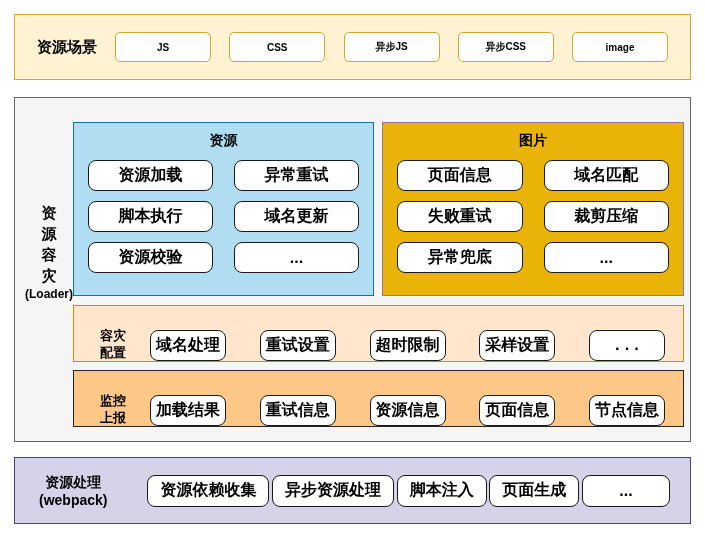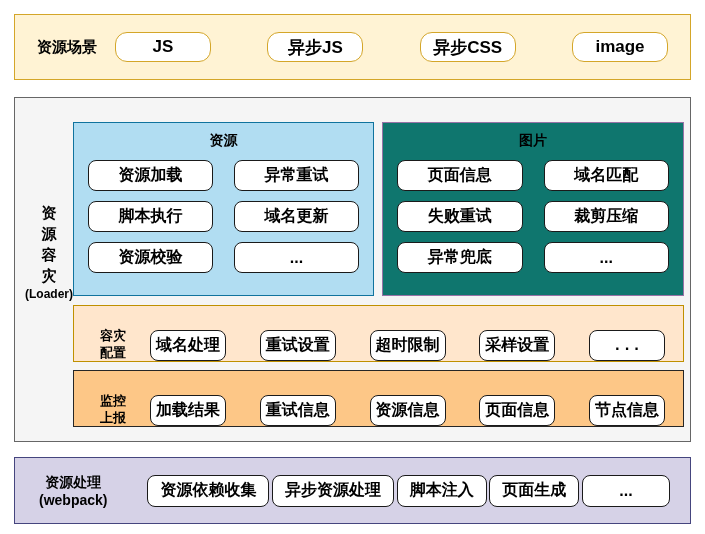--- a/index.html
+++ b/index.html
@@ -6,34 +6,34 @@
   html,body { width:705px; height:534px; background:#ffffff;
     font-family:"Liberation Sans","DejaVu Sans",sans-serif; color:#000; }
   .band { position:absolute; border:1px solid; }
 
   
   .scenario { left:14px; top:14px; width:677px; height:66px;
     background:#FFF3D4; border-color:#D4A629; display:flex; align-items:center; }
   .scenario-label { font-size:15px; font-weight:bold; margin:0 0 0 22px; white-space:nowrap; }
   .pill-row { flex:1; display:flex; justify-content:space-between; margin:0 22px 0 18px; }
   .pill { width:96px; height:30px; background:#fff; border:1px solid #D4A629;
-    border-radius:12px; display:flex; align-items:center; justify-content:center;
-    font-size:17px; font-weight:bold; }
+    border-radius:5px; display:flex; align-items:center; justify-content:center;
+    font-size:10px; font-weight:bold; }
 
   
   .loader { left:14px; top:97px; width:677px; height:345px;
     background:#F5F5F5; border-color:#666666; }
   .loader-label { position:absolute; left:8px; top:104px; width:52px;
     text-align:center; font-weight:bold; }
   .loader-label .ch { font-size:15px; line-height:21px; }
   .loader-label .en { font-size:12px; line-height:16px; white-space:nowrap; }
 
   .panel { position:absolute; top:24px; height:174px; border:1px solid; padding:9px 14px 0; }
   .panel-blue  { left:58px;  width:301px; background:#B1DDF2; border-color:#10739E; }
-  .panel-purple{ left:367px; width:302px; background:#0f766e; border-color:#9673A6; }
+  .panel-purple{ left:367px; width:302px; background:#eab308; border-color:#9673A6; }
   .panel-title { text-align:center; font-size:14px; font-weight:bold; margin-bottom:10px; }
   .panel-grid { display:grid; grid-template-columns:1fr 1fr; column-gap:21px; row-gap:10px; }
   .node { height:31px; background:#fff; border:1px solid #1a1a1a; border-radius:8px;
     display:flex; align-items:center; justify-content:center; font-size:16px; font-weight:bold; }
 
   .hrow { position:absolute; left:58px; width:611px; height:57px; border:1px solid;
     display:flex; align-items:flex-end; }
   .row-config  { top:207px; background:#FFE6CC; border-color:#BF9000; }
   .row-monitor { top:272px; background:#FDC787; border-color:#262626; }
   .hrow-label { width:46px; margin-left:16px; font-size:13px; font-weight:bold;
@@ -49,20 +49,21 @@
   .webpack-items { flex:1; display:flex; justify-content:space-between; margin:0 20px 0 14px;padding-left:26px; }
   .webpack .node { height:32px; padding:0 12px; min-width:88px; }
 </style>
 </head>
 <body>
 
 <div class="band scenario">
   <div class="scenario-label">资源场景</div>
   <div class="pill-row">
     <div class="pill">JS</div>
+    <div class="pill">CSS</div>
     <div class="pill">异步JS</div>
     <div class="pill">异步CSS</div>
     <div class="pill">image</div>
   </div>
 </div>
 
 <div class="band loader">
   <div class="loader-label">
     <div class="ch">资</div>
     <div class="ch">源</div>

